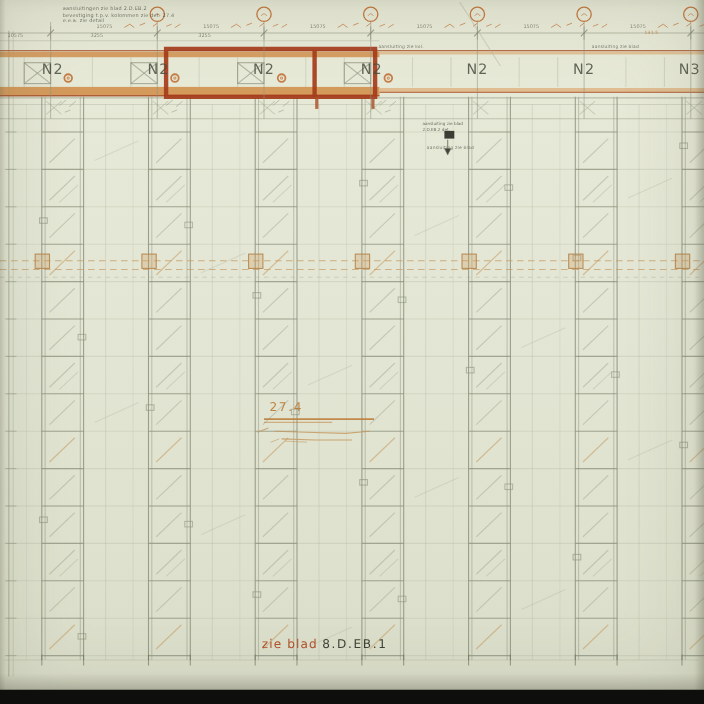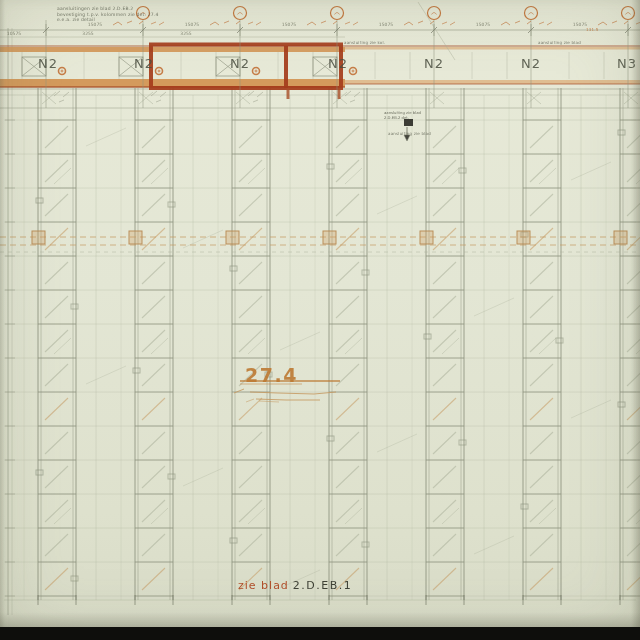--- a/index.html
+++ b/index.html
@@ -16,21 +16,21 @@
     background:linear-gradient(180deg,rgba(70,70,55,0),rgba(70,70,55,.25));}
   #black-bar{position:absolute;left:0;top:627px;width:640px;height:13px;background:#0e0e0c;}
   svg{position:absolute;left:0;top:0;}
   .ov{position:absolute;white-space:nowrap;}
   .panel-label{font-size:13px;color:#4a4e40;letter-spacing:1px;opacity:.85;}
   .top-note{font-size:4.5px;line-height:1.25;color:#55584a;letter-spacing:.2px;opacity:.8;}
   .mid-note{font-size:3.8px;line-height:1.3;color:#55584a;opacity:.85;}
   .dim-label{font-size:4.5px;color:#6b6e5c;opacity:.8;transform:translateX(-50%);}
   .tiny-note{font-size:4px;color:#5c5f50;opacity:.8;letter-spacing:.2px;}
   .tiny-note.orange{color:#c06a2e;}
-  #elevation-mark{font-size:19px;color:#bd7a33;letter-spacing:1.5px;font-weight:bold;opacity:.9;}
+  #elevation-mark{font-size:11px;color:#bd7a33;letter-spacing:1.5px;font-weight:normal;opacity:.9;}
   #bottom-ref{font-size:11px;letter-spacing:1px;}
   #bottom-ref .pfx{color:#b14f2b;margin-right:4px;}
   #bottom-ref .num{color:#3e4136;letter-spacing:1.5px;}
 </style>
 </head>
 <body>
 
 <div id="paper">
   <svg id="drawing" width="640" height="640" viewBox="0 0 640 640">
       <line x1="0" y1="89" x2="640" y2="89" stroke="#8d927e" stroke-width="1" opacity="0.5"></line>
@@ -522,21 +522,21 @@
   </div>
 
   <div class="ov mid-note" style="left:384px;top:111px;">
     <div>aansluiting zie blad</div>
     <div>2.D.EB.2  det.</div>
   </div>
 
   <div id="elevation-mark" class="ov" style="left:245px;top:364px;">27.4</div>
 
   <div id="bottom-ref" class="ov" style="left:238px;top:579px;">
-    <span class="pfx">zie blad</span><span class="num">2.D.EB.1</span>
+    <span class="pfx">zie blad</span><span class="num">8.D.EB.1</span>
   </div>
 
   <div id="labels-layer" class="ov" style="left:0;top:0;">
       <div class="ov panel-label" style="left: 38px; top: 56px;">N2</div>
       <div class="ov panel-label" style="left: 134px; top: 56px;">N2</div>
       <div class="ov panel-label" style="left: 230px; top: 56px;">N2</div>
       <div class="ov panel-label" style="left: 328px; top: 56px;">N2</div>
       <div class="ov panel-label" style="left: 424px; top: 56px;">N2</div>
       <div class="ov panel-label" style="left: 521px; top: 56px;">N2</div>
       <div class="ov panel-label" style="left: 617px; top: 56px;">N3</div>

